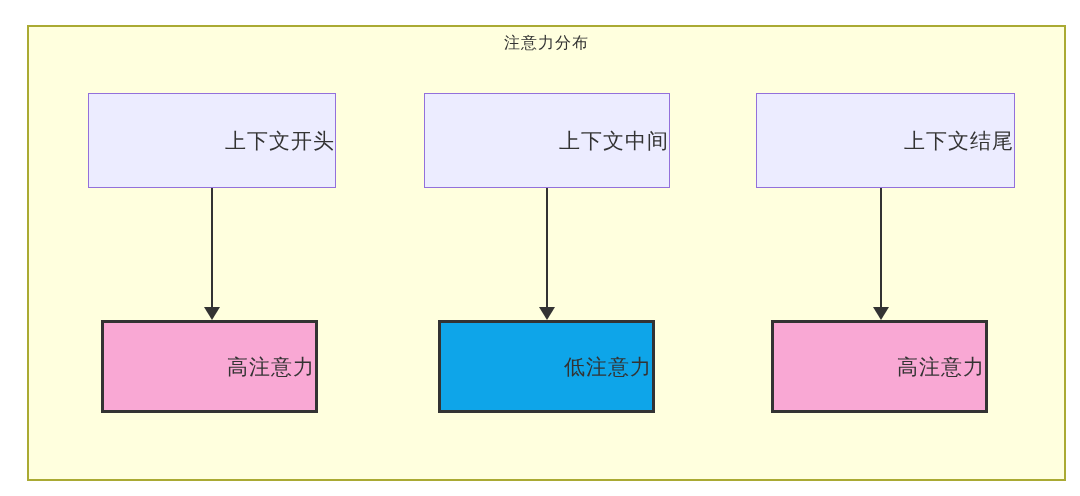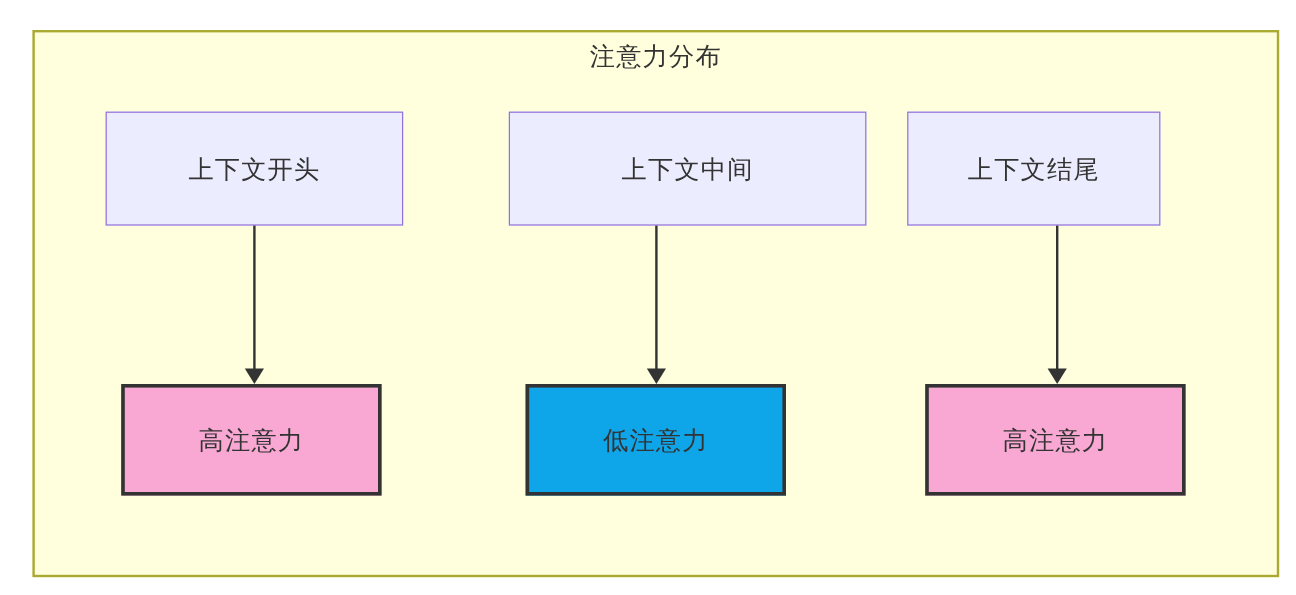--- a/index.html
+++ b/index.html
@@ -24,51 +24,51 @@
     height: 456px;
     background: #ffffde;
     border: 2px solid #aaaa33;
   }
   .diagram-title {
     position: absolute;
     left: 27px;
     top: 33px;
     width: 1039px;
     text-align: center;
-    font-size: 21px;
+    font-size: 16px;
     color: #333333;
     letter-spacing: 1px;
   }
   .node {
     position: absolute;
     display: flex;
     align-items: center;
-    justify-content: center;
+    justify-content: flex-end;
     font-size: 21px;
     color: #333333;
     text-align: center;
     letter-spacing: 1px;
   }
   .node.source {
     background: #ececff;
     border: 1px solid #9370db;
     top: 93px;
     height: 95px;
   }
   .node.target {
     border: 3px solid #333333;
     top: 320px;
     height: 93px;
   }
   .node.target.high { background: #f9a8d4; }
   .node.target.low  { background: #0ea5e9; }
 
   .src-1 { left: 88px;  width: 248px; }
-  .src-2 { left: 424px; width: 298px; }
-  .src-3 { left: 756px; width: 211px; }
+  .src-2 { left: 424px; width: 246px; }
+  .src-3 { left: 756px; width: 259px; }
 
   .tgt-1 { left: 101px; width: 217px; }
   .tgt-2 { left: 438px; width: 217px; }
   .tgt-3 { left: 771px; width: 217px; }
 
   .arrow-line {
     position: absolute;
     top: 188px;
     width: 2px;
     height: 121px;

